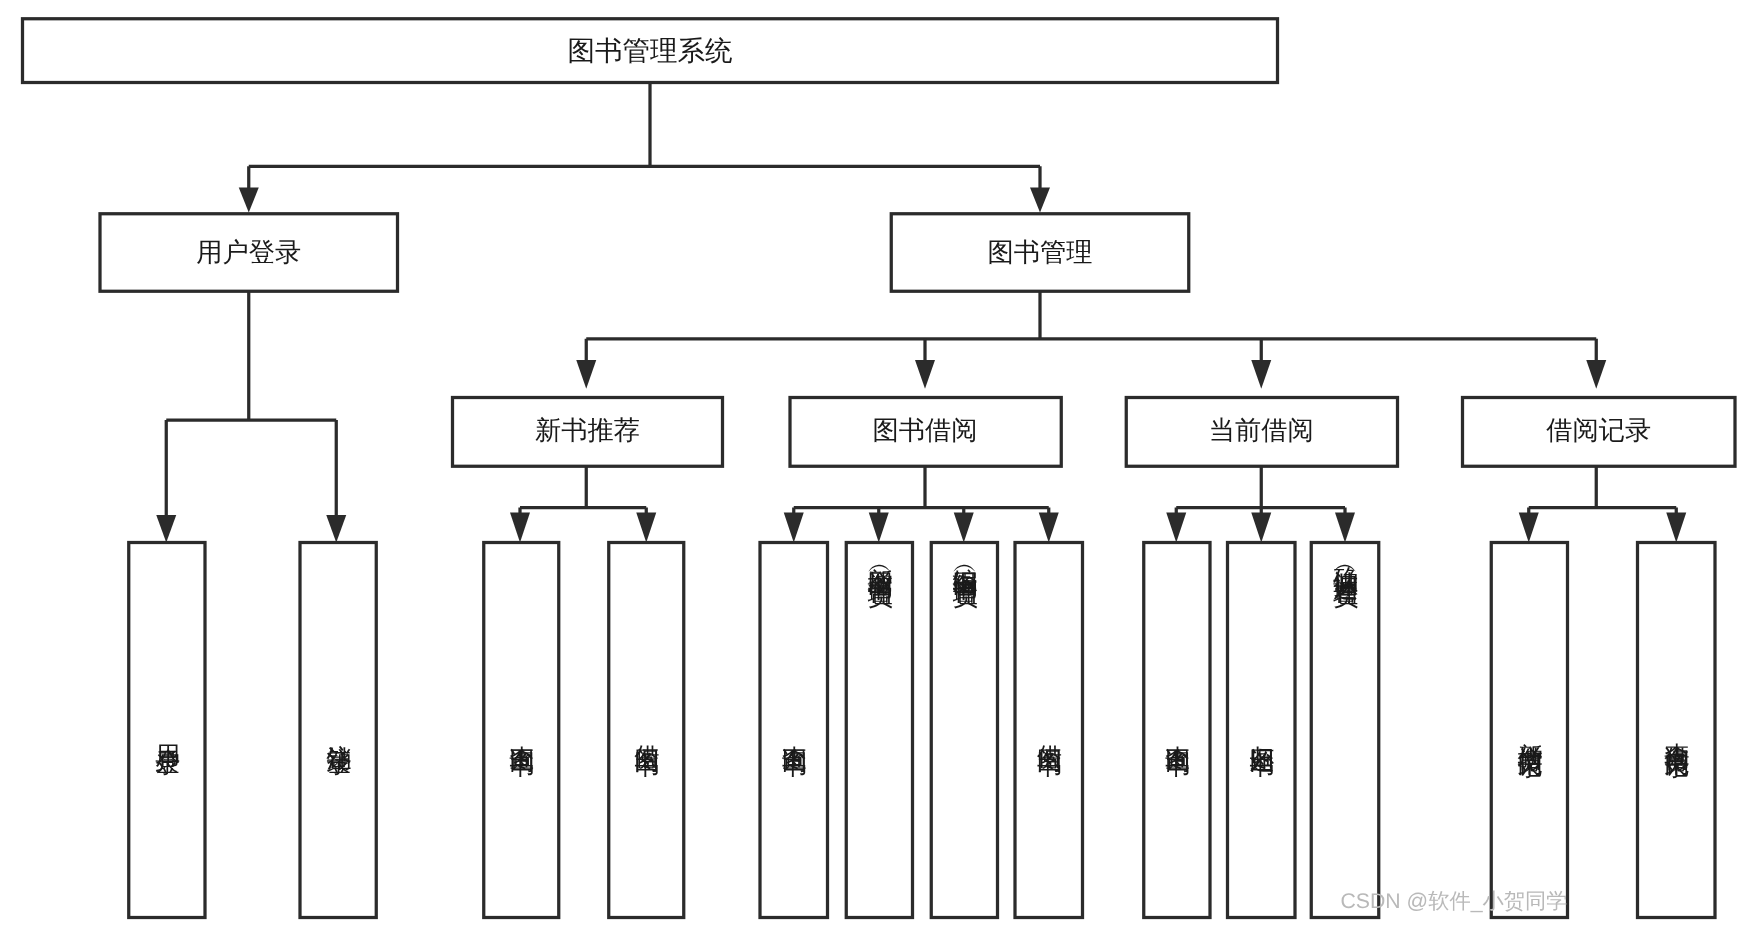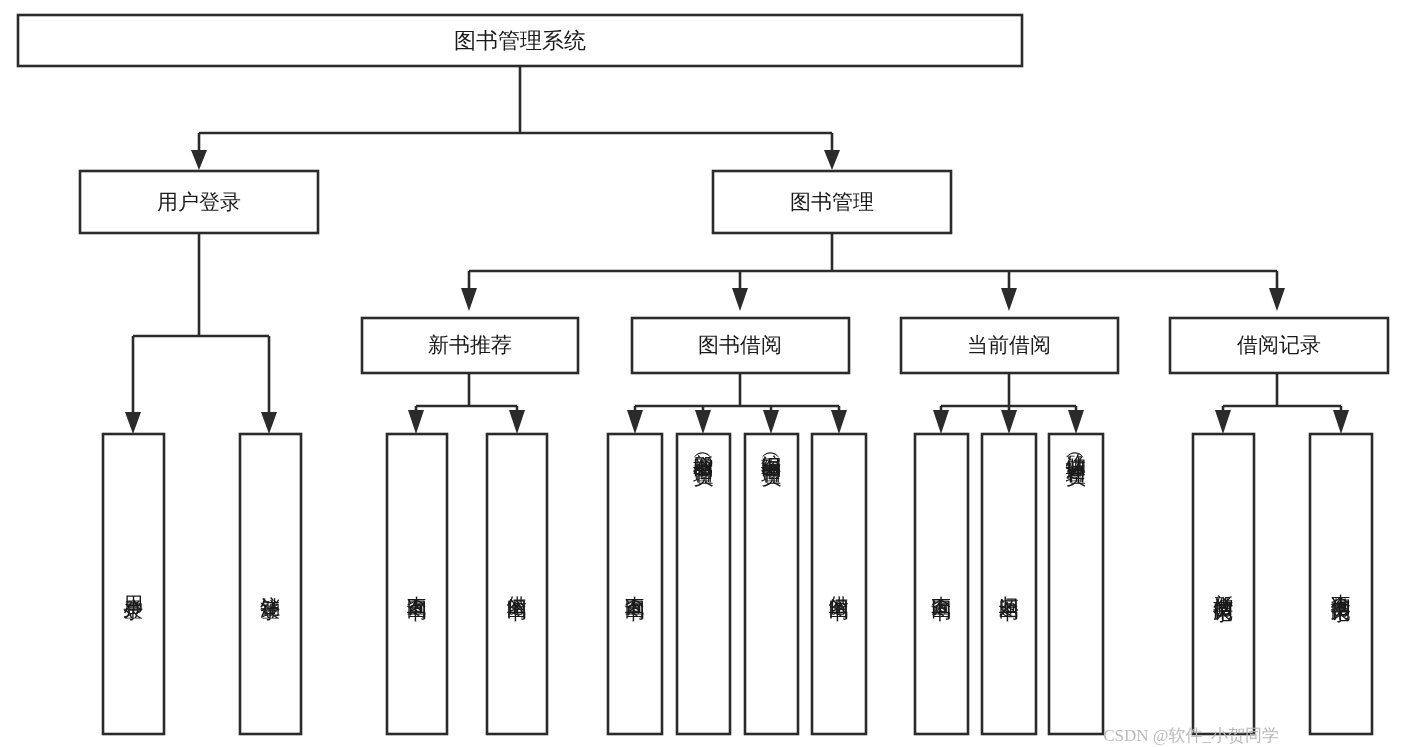--- a/index.html
+++ b/index.html
@@ -11,21 +11,20 @@
     width: 1405px;
     height: 747px;
     overflow: hidden;
     font-family: "Liberation Sans", "DejaVu Sans", sans-serif;
   }
   #diagram-root {
     position: relative;
     width: 1260px;
     height: 747px;
     background: #ffffff;
-    padding-left: 25px;
   }
   svg#diagram-svg {
     position: absolute;
     left: 0;
     top: 0;
     width: 1405px;
     height: 747px;
     display: block;
   }
   .node-box {
@@ -72,22 +71,22 @@
     font-family: "Liberation Sans", "DejaVu Sans", sans-serif;
     font-size: 20px;
     line-height: 1.12;
     color: #1a1a1a;
     letter-spacing: 2px;
     white-space: nowrap;
   }
   #watermark {
     position: absolute;
     right: 6px;
-    bottom: 0;
-    font-family: Liberation Serif, serif;
+    bottom: 15px;
+    font-family: Liberation Sans, sans-serif;
     font-size: 17px;
     color: #b9b9b9;
     white-space: nowrap;
     user-select: none;
   }
 </style>
 </head>
 <body>
 
 <div id="diagram-root">

